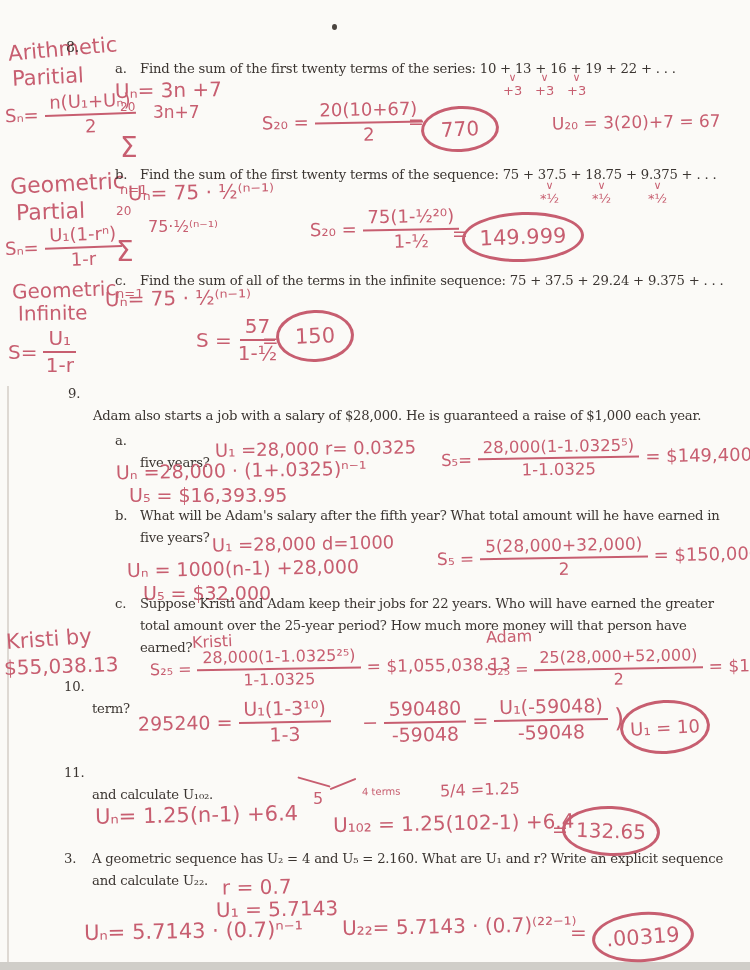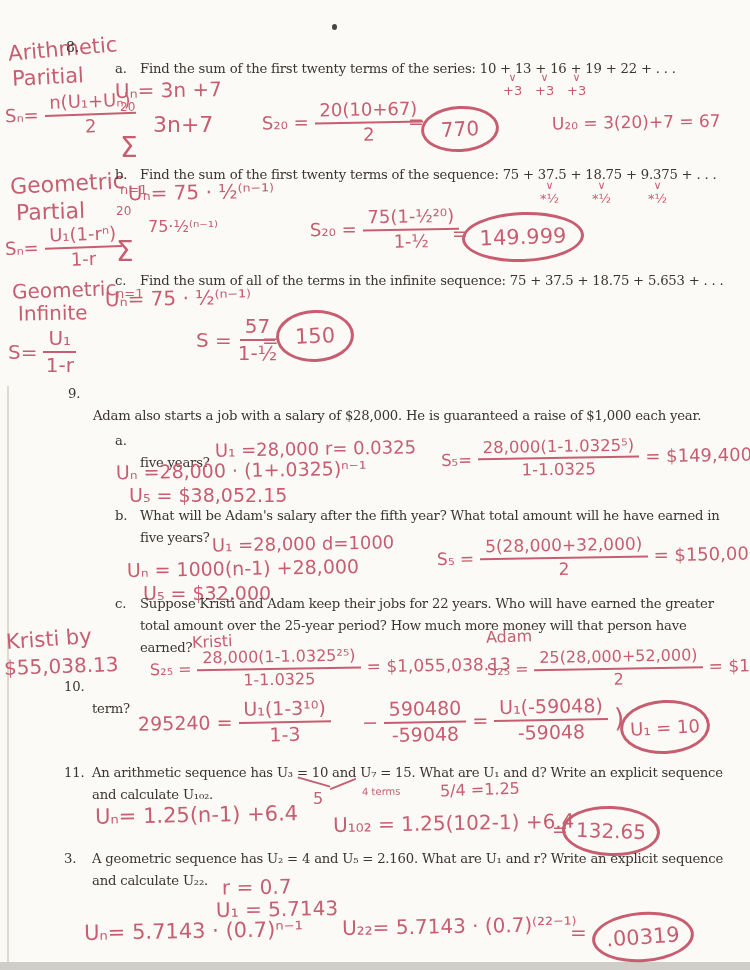--- a/index.html
+++ b/index.html
@@ -83,21 +83,21 @@
       <span class="chk">∨</span>
       <span>+3</span>
     </div>
 
   <div class="hw" style="left:115px;top:80px;font-size:20px;transform:rotate(-1deg)">Uₙ= 3n +7</div>
   <div class="hw sig" style="left:120px;top:102px">
     <span class="t">20</span>
     <span class="s">Σ</span>
     <span class="b">n=1</span>
   </div>
-  <div class="hw" style="left:153px;top:113px;font-size:22px">3n+7</div>
+  <div class="hw" style="left:153px;top:104px;font-size:17px">3n+7</div>
   <div class="hw row" style="left:262px;top:101px;font-size:18px;transform:rotate(-1deg)">
     <span>S₂₀ =</span>
     <span class="frac">
         <span class="num">20(10+67)</span>
         <span class="den">2</span>
       </span>
   </div>
   <div class="hw" style="left:408px;top:112px;font-size:19px">=</div>
   <div class="oval" style="left:421px;top:106px;width:72px;height:40px;font-size:20px;transform:rotate(-3deg)">
       <span>770</span>
@@ -133,21 +133,21 @@
         <span class="num">75(1-½²⁰)</span>
         <span class="den">1-½</span>
       </span>
   </div>
   <div class="hw" style="left:452px;top:224px;font-size:19px">=</div>
   <div class="oval" style="left:462px;top:212px;width:116px;height:44px;font-size:21px;transform:rotate(-2deg)">
       <span>149.999</span>
     </div>
 
   <div class="pr" style="left:115px;top:274px">c.</div>
-  <div class="pr" style="left:140px;top:274px">Find the sum of all of the terms in the infinite sequence: 75 + 37.5 + 18.75 + 5.653 + . . .</div>
+  <div class="pr" style="left:140px;top:274px">Find the sum of all of the terms in the infinite sequence: 75 + 37.5 + 29.24 + 9.375 + . . .</div>
 
   <div class="hw" style="left:105px;top:288px;font-size:20px;transform:rotate(-1deg)">Uₙ= 75 · ½⁽ⁿ⁻¹⁾</div>
   <div class="hw row" style="left:196px;top:316px;font-size:20px">
     <span>S =</span>
     <span class="frac">
         <span class="num">57</span>
         <span class="den">1-½</span>
       </span>
   </div>
   <div class="hw" style="left:262px;top:330px;font-size:20px">=</div>
@@ -156,21 +156,21 @@
     </div>
 
   <div class="pr" style="left:68px;top:387px">9.</div>
   <div class="pr" style="left:93px;top:409px">Adam also starts a job with a salary of $28,000. He is guaranteed a raise of $1,000 each year.</div>
 
   <div class="pr" style="left:115px;top:434px">a.</div>
   <div class="pr" style="left:140px;top:456px">five years?</div>
 
   <div class="hw" style="left:215px;top:440px;font-size:18px;transform:rotate(-1deg)">U₁ =28,000    r= 0.0325</div>
   <div class="hw" style="left:116px;top:461px;font-size:19px;transform:rotate(-1deg)">Uₙ =28,000 · (1+.0325)ⁿ⁻¹</div>
-  <div class="hw" style="left:129px;top:486px;font-size:19px">U₅ = $38,052.15</div>
+  <div class="hw" style="left:129px;top:486px;font-size:19px">U₅ = $16,393.95</div>
   <div class="hw row" style="left:441px;top:437px;font-size:16.5px;transform:rotate(-1deg)">
     <span>S₅=</span>
     <span class="frac">
         <span class="num">28,000(1-1.0325⁵)</span>
         <span class="den">1-1.0325</span>
       </span>
     <span style="font-size:18px">= $149,400.59</span>
   </div>
 
   <div class="pr" style="left:115px;top:509px">b.</div>
@@ -234,21 +234,20 @@
         <span class="num">U₁(-59048)</span>
         <span class="den">-59048</span>
       </span>
     <span style="font-size:26px">)</span>
   </div>
   <div class="oval" style="left:620px;top:700px;width:84px;height:48px;font-size:18px;transform:rotate(-3deg)">
       <span>U₁ = 10</span>
     </div>
 
   <div class="pr" style="left:64px;top:766px">11.</div>
-  <div class="pr" style="left:92px;top:766px">An arithmetic sequence has U₃ = 10 and U₇ = 15.  What are U₁ and d?  Write an explicit sequence</div>
   <div class="pr" style="left:92px;top:788px">and calculate U₁₀₂.</div>
 
   <div class="ink-line" style="left:297px;top:781px;width:34px;transform:rotate(16deg)"></div>
   <div class="ink-line" style="left:329px;top:783px;width:28px;transform:rotate(-22deg)"></div>
   <div class="hw" style="left:313px;top:791px;font-size:16px">5</div>
   <div class="hw" style="left:362px;top:787px;font-size:10px;transform:rotate(-1deg)">4 terms</div>
   <div class="hw" style="left:440px;top:782px;font-size:16px;transform:rotate(-2deg)">5/4 =1.25</div>
 
   <div class="hw" style="left:95px;top:804px;font-size:21px;transform:rotate(-1deg)">Uₙ= 1.25(n-1) +6.4</div>
   <div class="hw" style="left:333px;top:813px;font-size:20px;transform:rotate(-1deg)">U₁₀₂ = 1.25(102-1) +6.4</div>

